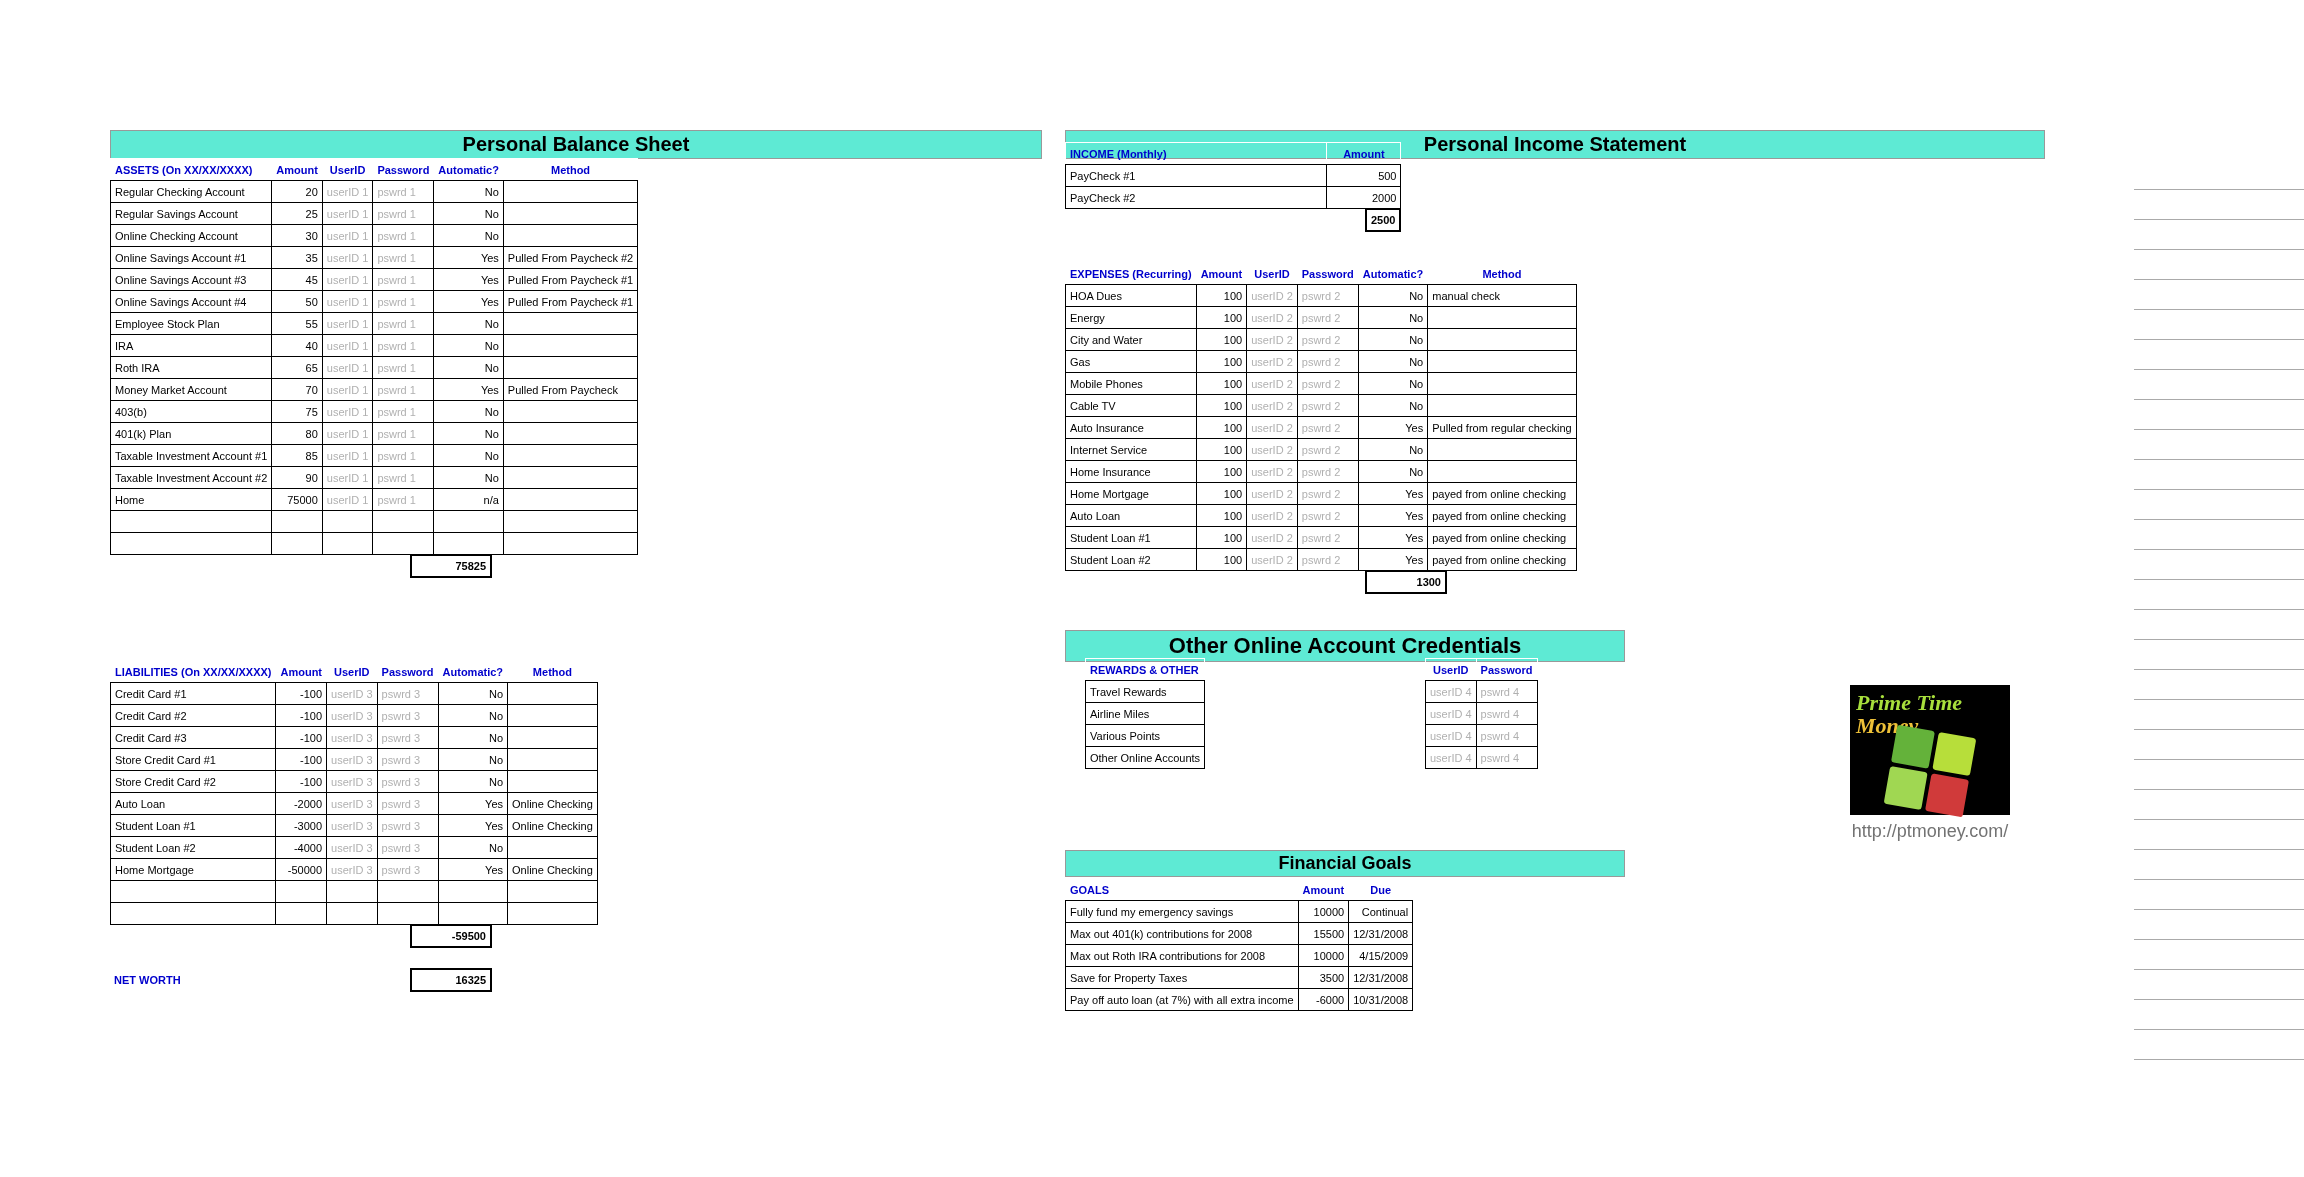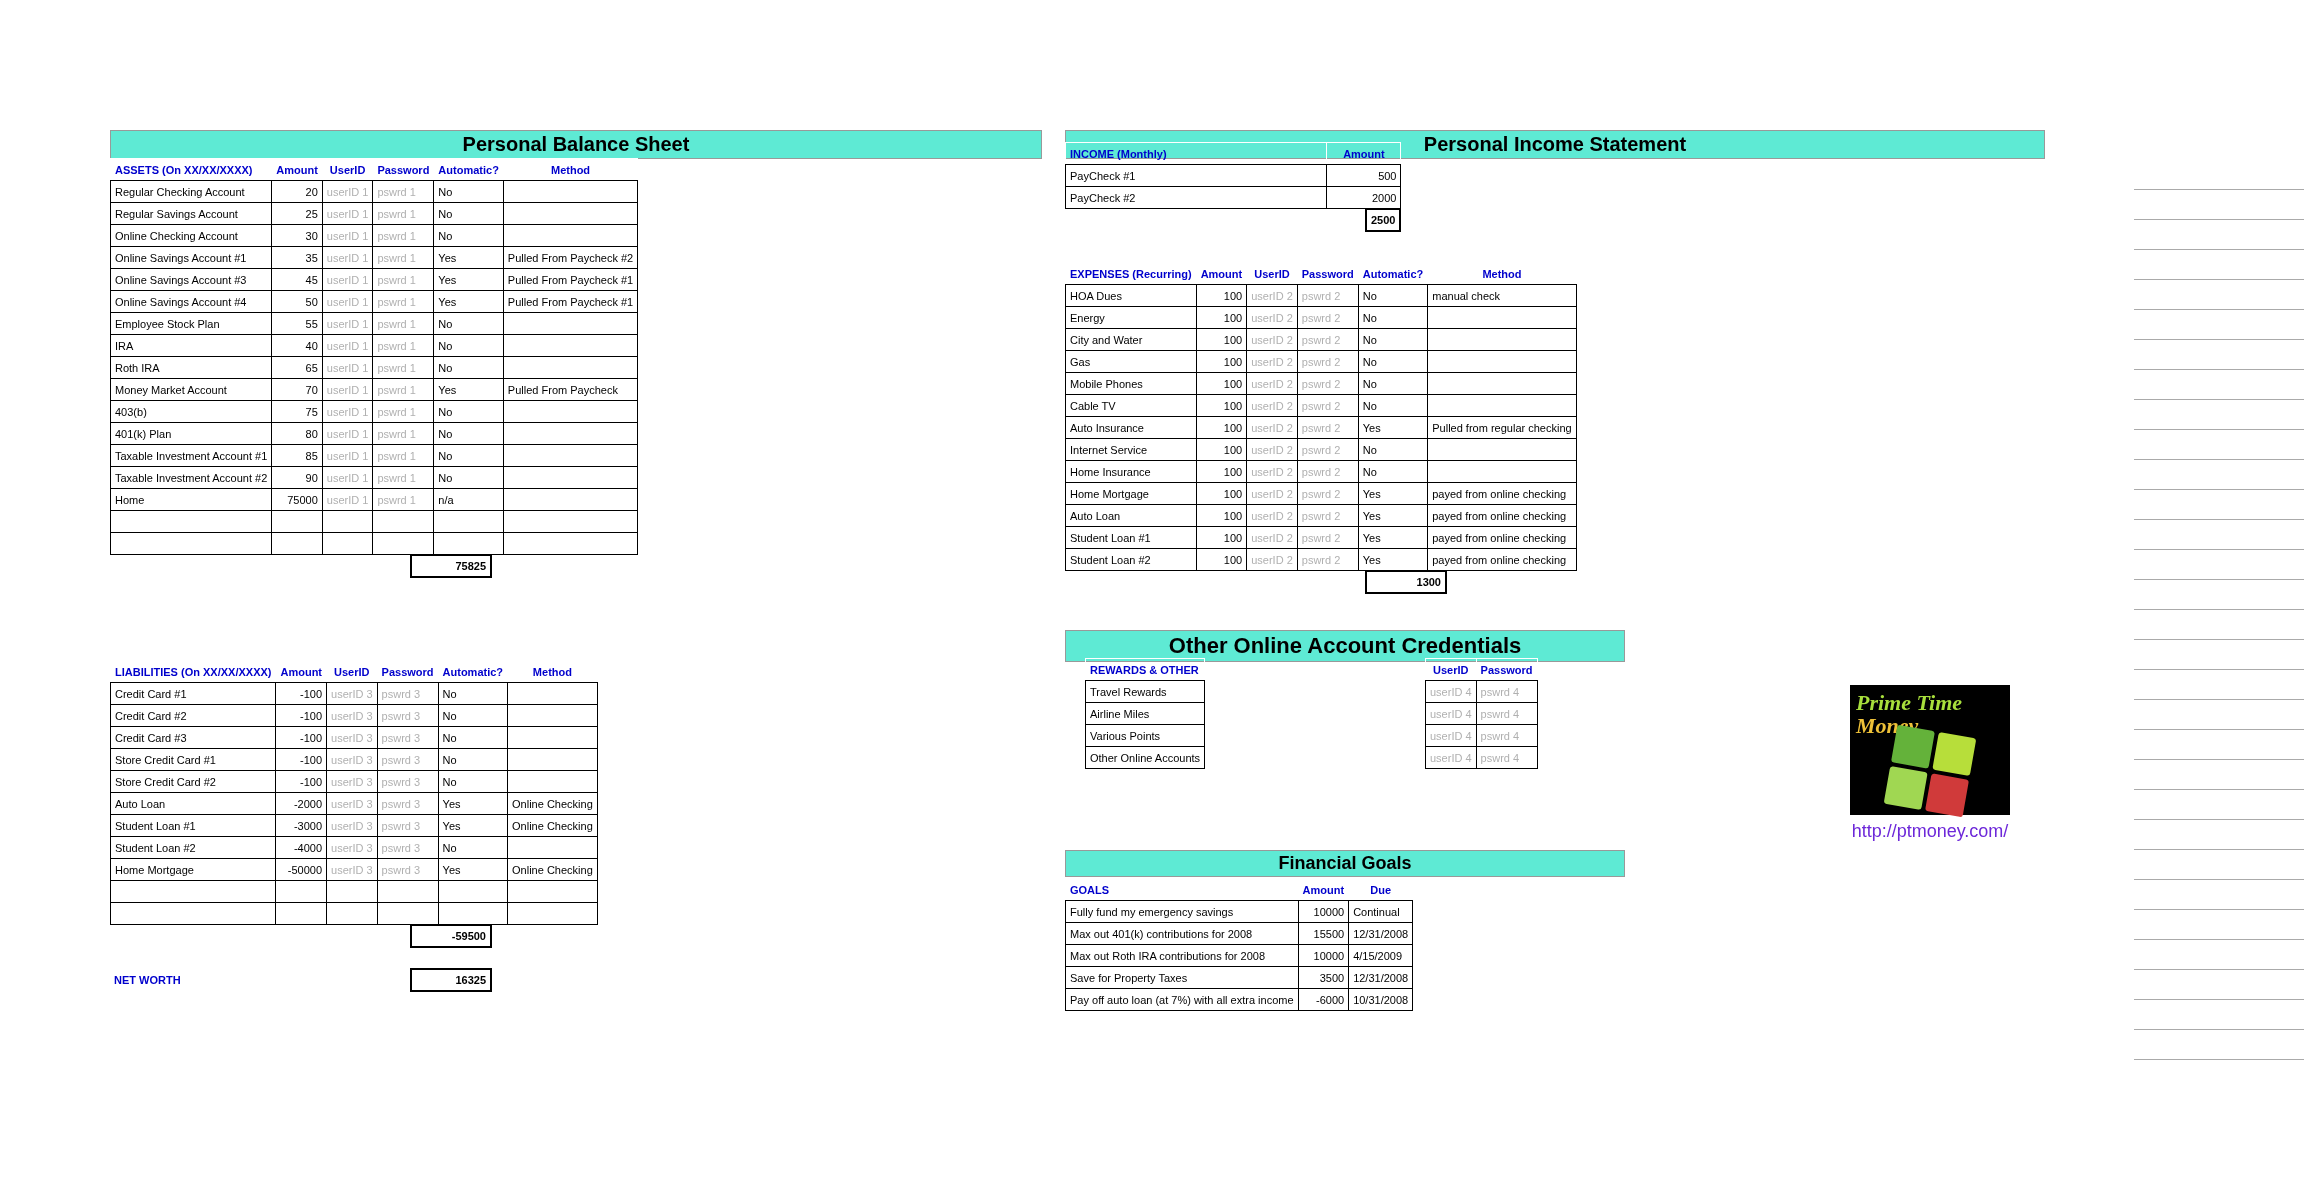--- a/index.html
+++ b/index.html
@@ -39,21 +39,21 @@
   }
   th {
     font-weight: bold;
     color: #0000cc;
     text-align: center;
     border: 1px solid #fff;
     border-bottom: 1px solid #000;
   }
   th.lh { text-align: left; }
   .num { text-align: right; }
-  .ctr { text-align: left; }
+  .ctr { text-align: right; }
   .ghost { color: #b0b0b0; }
   .section-label {
     font-weight: bold;
     color: #0000cc;
   }
   .noborder td, .noborder th { border: 1px solid #fff; }
   .total-cell {
     border: 2px solid #000 !important;
     font-weight: bold;
     text-align: right;
@@ -86,21 +86,21 @@
     font-size: 22px;
     font-weight: bold;
     line-height: 1.05;
   }
   .logo .tiles { position: absolute; bottom: 4px; left: 50%; transform: translateX(-50%) rotate(10deg); width: 80px; height: 80px; }
   .logo .tile { position: absolute; width: 38px; height: 38px; border-radius: 3px; }
   .logo .t1{ background:#64b23a; left:0; top:0;}
   .logo .t2{ background:#b7de3a; right:0; top:0;}
   .logo .t3{ background:#a0d752; left:0; bottom:0;}
   .logo .t4{ background:#d03a3a; right:0; bottom:0;}
-  .logo-url { font-size: 18px; color:#6d28d9; text-align:center; margin-top:6px; }
+  .logo-url { font-size: 18px; color:#737373; text-align:center; margin-top:6px; }
 
   .right-lines {
     position:absolute; right:0; top:160px; width:170px;
   }
   .right-lines div {
     border-bottom:1px solid #aaa; height:30px;
   }
 </style>
 </head>
 <body>

